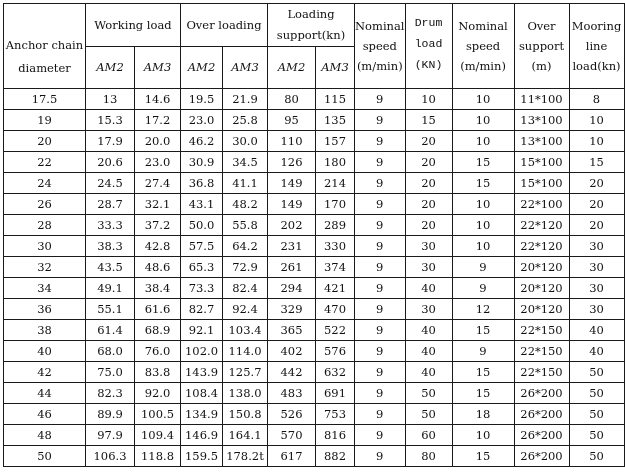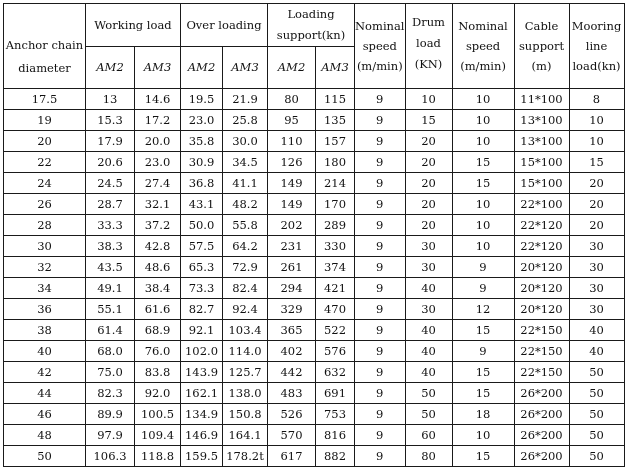--- a/index.html
+++ b/index.html
@@ -18,21 +18,21 @@
       vertical-align: middle;
       padding: 0;
       font-weight: normal;
       line-height: 15px;
     }
     th { line-height: 21px; }
     tr.h1 th { height: 42px; }
     tr.h2 th { height: 41px; font-style: italic; }
     tbody td { height: 20px; }
     .hdr-anchor { vertical-align: top; padding-top: 30px; line-height: 23px; }
-    .hdr-top { vertical-align: top; padding-top: 8px; }
+    .hdr-top { vertical-align: top; padding-top: 8px; font-family: Liberation Mono, monospace; }
     .hdr-mid { line-height: 20px; }
   </style>
 </head>
 <body>
 
 <div class="wrap">
   <table>
     <colgroup>
       <col style="width:82px">
         <col style="width:49px">
@@ -68,21 +68,21 @@
           <div>Drum</div>
           <div>load</div>
           <div>(KN)</div>
         </th>
         <th rowspan="2" class="hdr-mid">
           <div>Nominal</div>
           <div>speed</div>
           <div>(m/min)</div>
         </th>
         <th rowspan="2" class="hdr-mid">
-          <div>Cable</div>
+          <div>Over</div>
           <div>support</div>
           <div>(m)</div>
         </th>
         <th rowspan="2" class="hdr-mid">
           <div>Mooring</div>
           <div>line</div>
           <div>load(kn)</div>
         </th>
       </tr>
       <tr class="h2">
@@ -120,21 +120,21 @@
           <td>9</td>
           <td>15</td>
           <td>10</td>
           <td>13*100</td>
           <td>10</td>
         </tr>
         <tr>
           <td>20</td>
           <td>17.9</td>
           <td>20.0</td>
-          <td>35.8</td>
+          <td>46.2</td>
           <td>30.0</td>
           <td>110</td>
           <td>157</td>
           <td>9</td>
           <td>20</td>
           <td>10</td>
           <td>13*100</td>
           <td>10</td>
         </tr>
         <tr>
@@ -288,21 +288,21 @@
           <td>9</td>
           <td>40</td>
           <td>15</td>
           <td>22*150</td>
           <td>50</td>
         </tr>
         <tr>
           <td>44</td>
           <td>82.3</td>
           <td>92.0</td>
-          <td>162.1</td>
+          <td>108.4</td>
           <td>138.0</td>
           <td>483</td>
           <td>691</td>
           <td>9</td>
           <td>50</td>
           <td>15</td>
           <td>26*200</td>
           <td>50</td>
         </tr>
         <tr>

